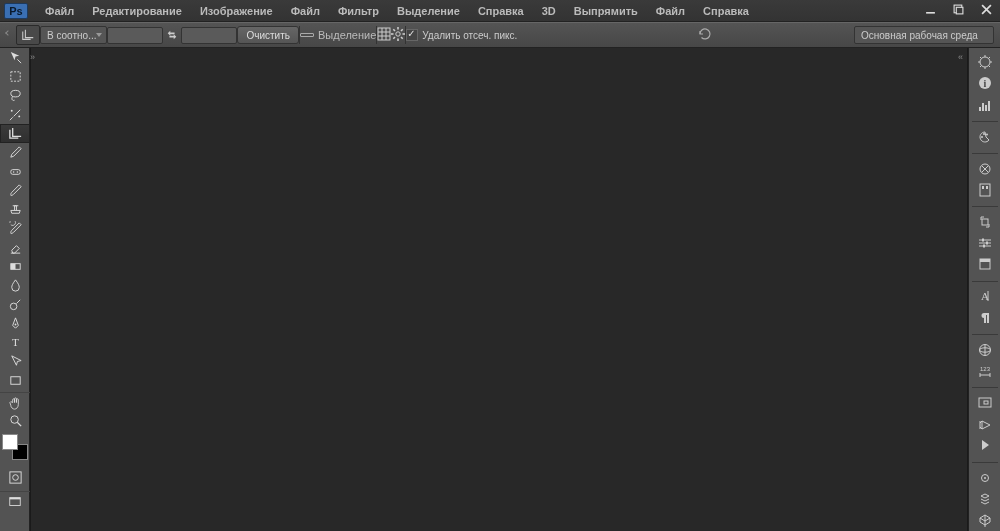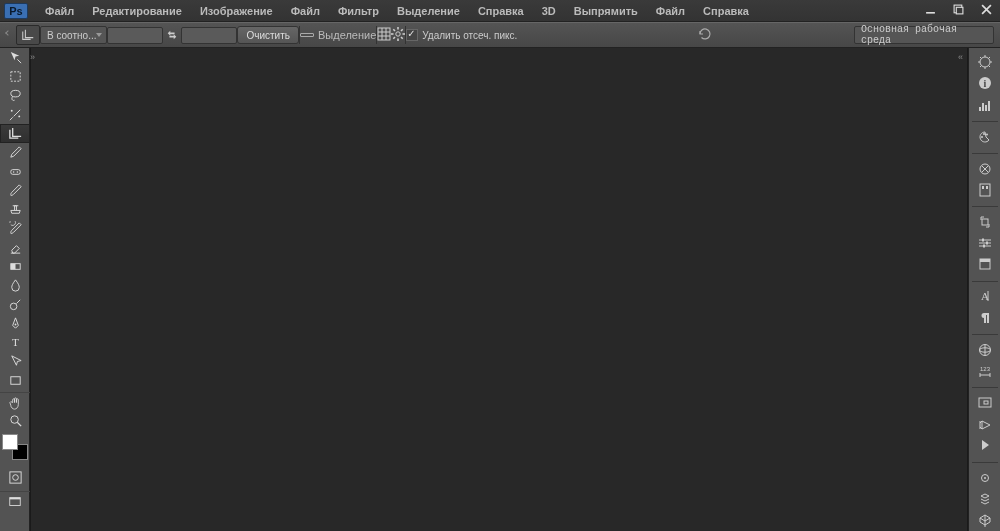--- a/index.html
+++ b/index.html
@@ -91,21 +91,21 @@
 .gridicon svg,.cogicon svg{width:14px;height:14px;}
 .cb{width:12px;height:12px;display:inline-block;border:1px solid #666;background:#444;margin-right:4px;position:relative;}
 .cb.chk::after{content:"✓";color:#ddd;font-size:10px;position:absolute;top:-2px;left:0;}
 .cbwrap{display:flex;align-items:flex-end;font-size:10px;color:#ccc;}
 .history{margin-left:auto;display:flex;align-items:center;gap:140px;}
 .history .histicon svg{width:20px;height:14px;}
 .workspace-dd{
   height:18px; width:140px;
   background:#555;border:1px solid #333;border-radius:2px;
   display:flex;align-items:center;justify-content:space-between;
-  padding:0 4px 0 6px;font-size:10px;color:#ccc;font-family:Liberation Mono, monospace;
+  padding:0 4px 0 6px;font-size:10px;color:#ccc;
 }
 .canvas-area {
   position:absolute;
   top:48px; left:30px; right:32px; bottom:0;
   background:#282828;
   border-left:1px solid #1a1a1a;
   border-right:1px solid #1a1a1a;
 }
 .lefttoolbar {
   position:absolute;

